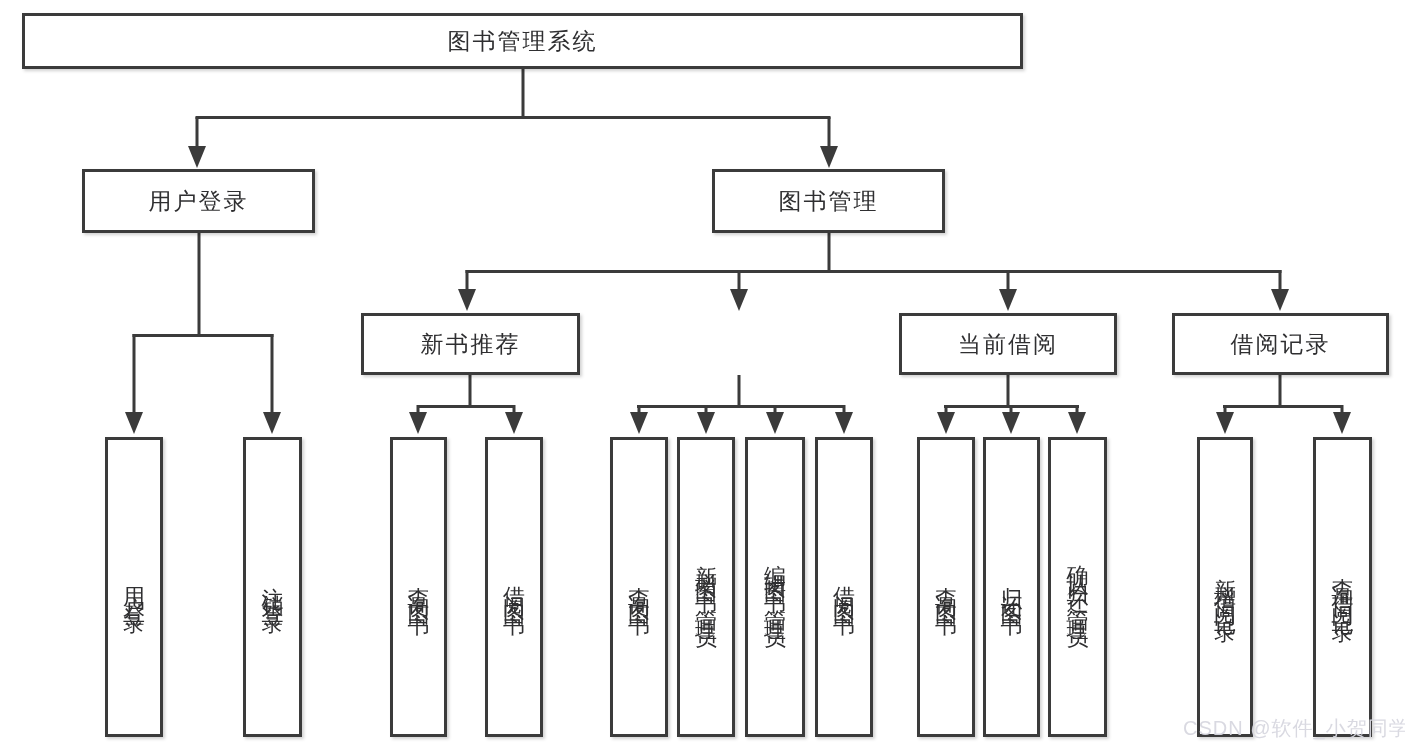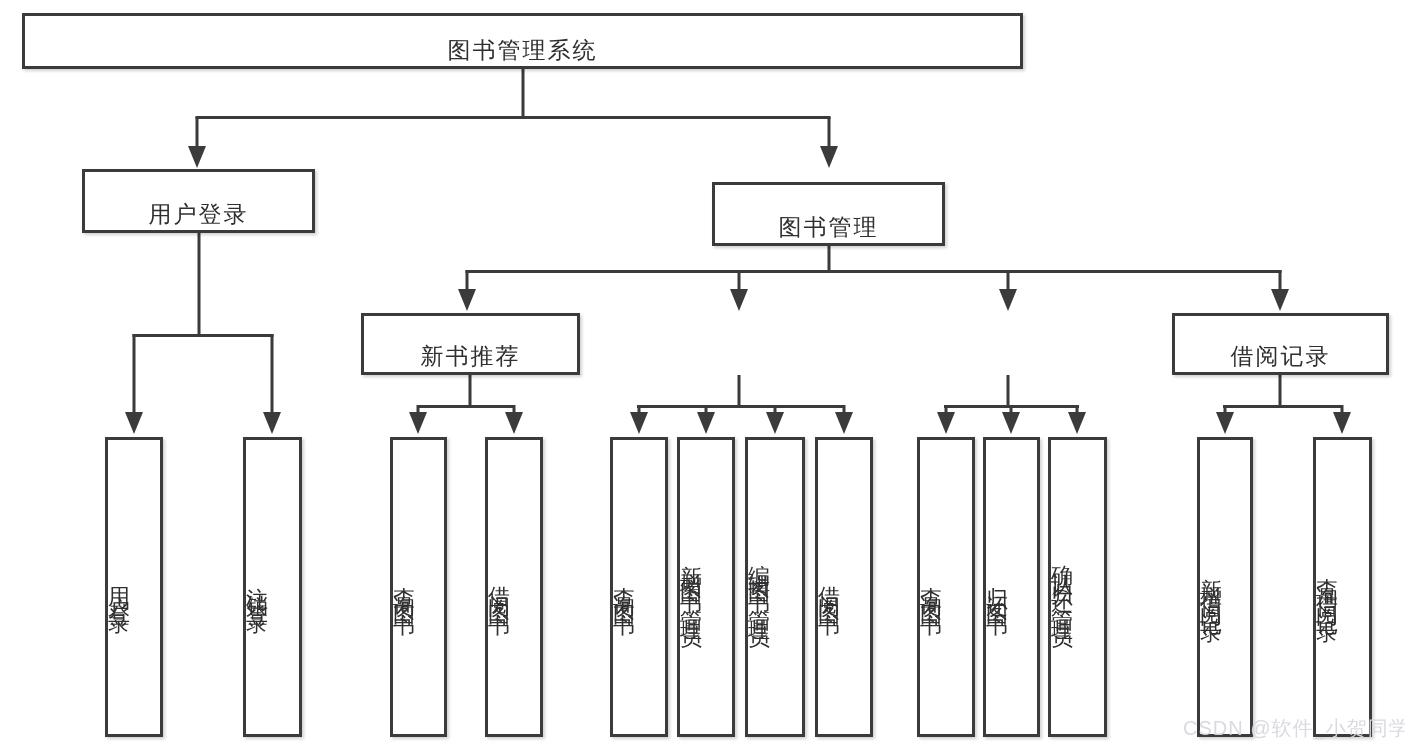--- a/index.html
+++ b/index.html
@@ -6,21 +6,21 @@
   .stage {
     position:relative; width:1405px; height:747px;
     background:#ffffff; overflow:hidden;
     font-family:"Liberation Sans","DejaVu Sans",sans-serif;
     color:#2f2f31;
   }
   .connectors { position:absolute; left:0; top:0; width:1405px; height:747px; }
   .node {
     position:absolute; box-sizing:border-box;
     border:3px solid #3b3b3b; background:#ffffff;
-    display:flex; align-items:flex-end; justify-content:center;
+    display:flex; align-items:center; justify-content:center;
     box-shadow:2px 2px 3px rgba(0,0,0,0.18);
   }
   .hbox { font-size:23px; letter-spacing:2px; white-space:nowrap; }
   .vbox {
     top:437px; width:58px; height:300px;
     writing-mode:vertical-rl; text-orientation:mixed;
     font-size:22px; letter-spacing:9px; line-height:1;
   }
   .watermark {
     position:absolute; left:1183px; top:715px;
@@ -78,26 +78,29 @@
     </g>
   </svg>
 
   <div class="node hbox" style="left:22px; top:13px; width:1001px; height:56px;">
     <span>图书管理系统</span>
   </div>
 
   <div class="node hbox" style="left:82px; top:169px; width:233px; height:64px;">
     <span>用户登录</span>
   </div>
-  <div class="node hbox" style="left:712px; top:182px; width:233px; height:64px;">
+  <div class="node hbox" style="left:712px; top:169px; width:233px; height:64px;">
     <span>图书管理</span>
   </div>
 
   <div class="node hbox" style="left:361px; top:313px; width:219px; height:62px;">
     <span>新书推荐</span>
+  </div>
+  <div class="node hbox" style="left:899px; top:313px; width:218px; height:62px;">
+    <span>当前借阅</span>
   </div>
   <div class="node hbox" style="left:1172px; top:313px; width:217px; height:62px;">
     <span>借阅记录</span>
   </div>
 
   <div class="node vbox" style="left:105px;">
     <span>用户登录</span>
   </div>
   <div class="node vbox" style="left:243px; width:59px;">
     <span>注销登录</span>

